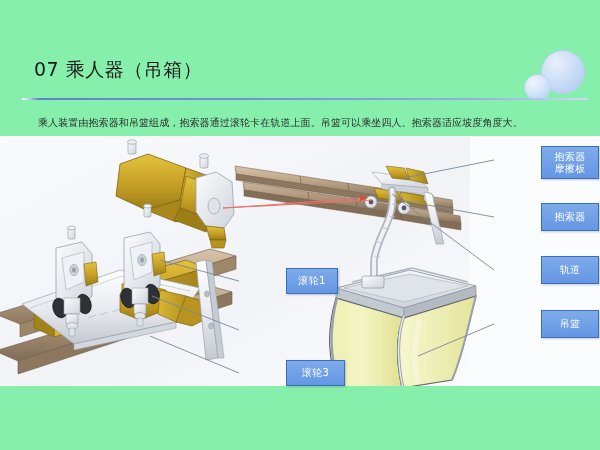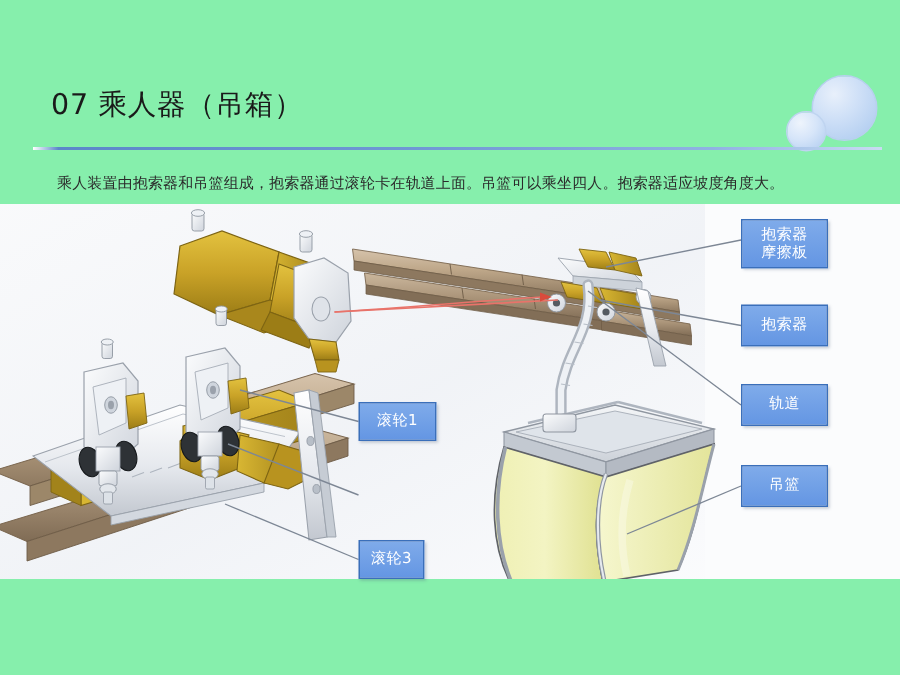--- a/index.html
+++ b/index.html
@@ -92,33 +92,34 @@
     color: #ffffff;
     font-size: 10px;
     line-height: 12px;
     display: flex;
     align-items: center;
     justify-content: center;
     text-align: center;
     letter-spacing: 0.3px;
     box-shadow: 1px 1px 2px rgba(80,100,130,0.35);
     padding: 0 2px;
+    margin-left: 47px;
   }
   .callout.two-line { line-height: 12px; }
 
   
   #cal-friction { left: 494px; top: 146px; width: 58px; height: 33px; }
   #cal-grip     { left: 494px; top: 203px; width: 58px; height: 28px; }
   #cal-rail     { left: 494px; top: 256px; width: 58px; height: 28px; }
   #cal-cabin    { left: 494px; top: 310px; width: 58px; height: 28px; }
 
   
   #cal-roller1 { left: 239px; top: 268px; width: 52px; height: 26px; }
   #cal-roller2 { left: 239px; top: 317px; width: 52px; height: 26px; }
-  #cal-roller3 { left: 239px; top: 360px; width: 44px; height: 26px; }
+  #cal-roller3 { left: 239px; top: 360px; width: 59px; height: 26px; }
 </style>
 </head>
 <body>
 
 <div id="slide">
 
   <div class="deco-circle-big"></div>
   <div class="deco-circle-small"></div>
 
   <div id="page-title">07 乘人器（吊箱）</div>

